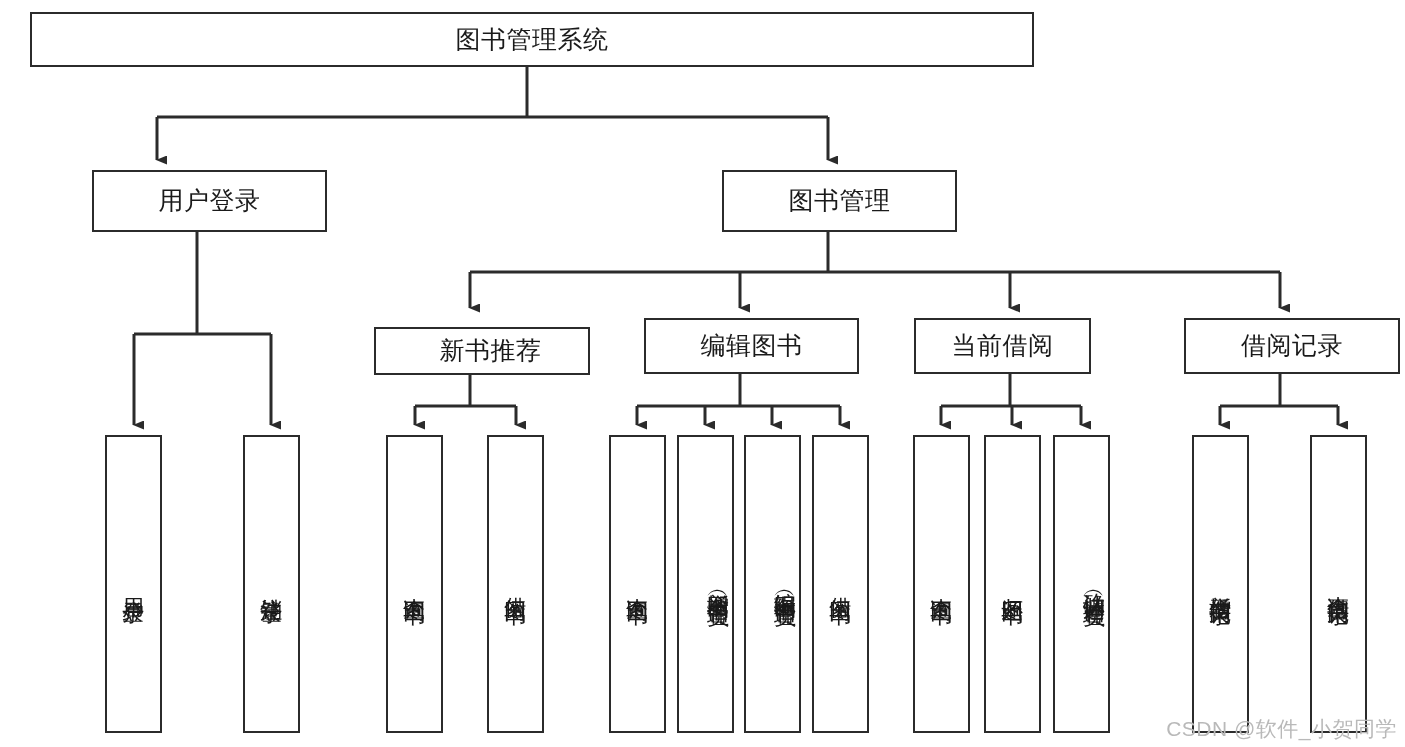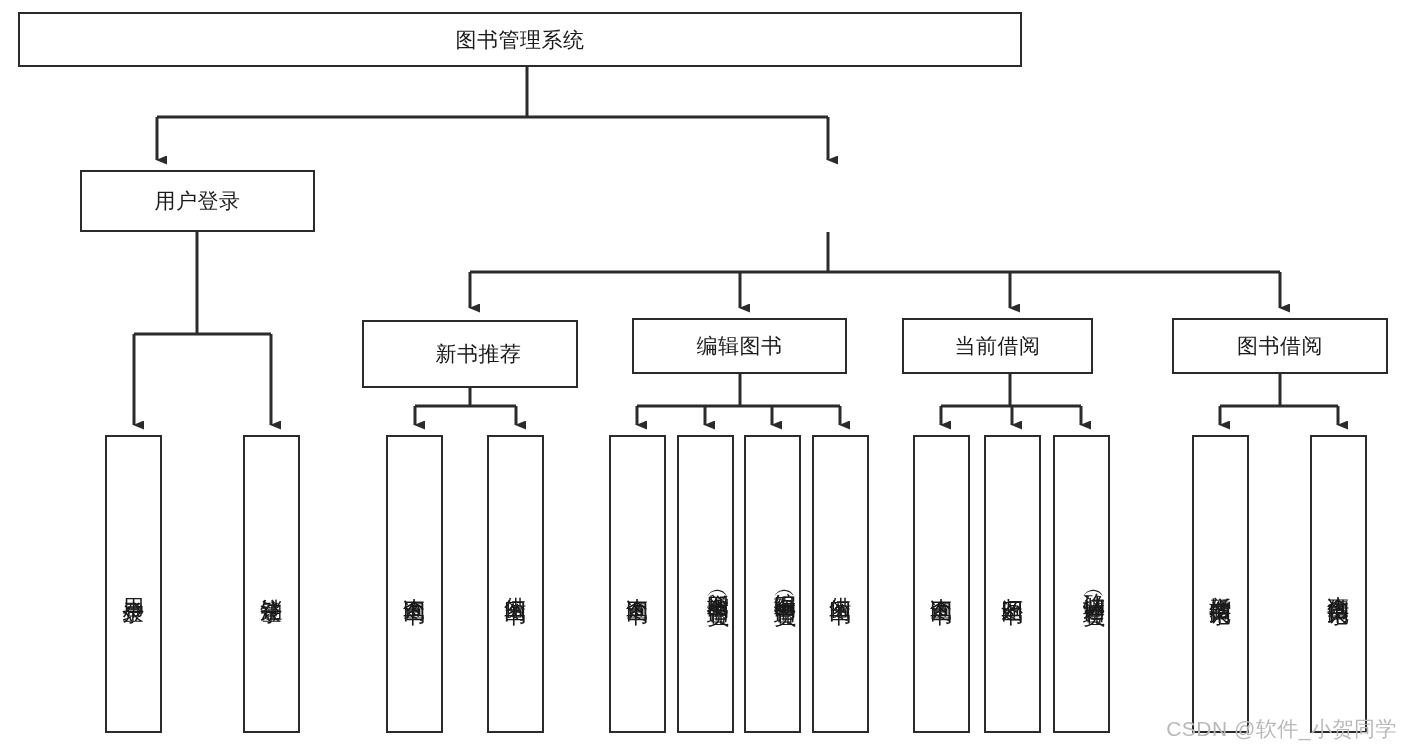--- a/index.html
+++ b/index.html
@@ -31,23 +31,24 @@
     position: absolute;
     box-sizing: border-box;
     border: 2px solid #2b2b2b;
     background: #ffffff;
     display: flex;
     align-items: center;
     justify-content: center;
     color: #1a1a1a;
   }
   .node-box.horizontal {
-    font-size: 21px;
+    font-size: 25px;
     letter-spacing: 0.5px;
     line-height: 1.1;
+    margin-left: 12px;
   }
   .node-box.vertical {
     writing-mode: vertical-rl;
     text-orientation: upright;
     font-size: 22px;
     line-height: 1.25;
     letter-spacing: 2px;
     padding-top: 6px;
     padding-bottom: 6px;
     align-items: flex-start;
@@ -142,35 +143,38 @@
   </svg>
 
   <div class="node-box horizontal" id="node-root" style="left: 18px; top: 12px; width: 1004px; height: 55px;">
     <span class="node-label">图书管理系统</span>
   </div>
 
   <div class="node-box horizontal" id="node-user-login" style="left: 80px; top: 170px; width: 235px; height: 62px;">
     <span class="node-label">用户登录</span>
   </div>
 
-
-  <div class="node-box horizontal" id="node-new-book-recommend" style="left: 362px; top: 320px; width: 216px; height: 68px; padding-left: 17px;">
+  <div class="node-box horizontal" id="node-book-management" style="left: 710px; top: 170px; width: 235px; height: 62px;">
+    <span class="node-label">图书管理</span>
+  </div>
+
+  <div class="node-box horizontal" id="node-new-book-recommend" style="left: 362px; top: 327px; width: 216px; height: 48px; padding-left: 17px;">
     <span class="node-label">新书推荐</span>
   </div>
 
   <div class="node-box horizontal" id="node-book-borrow" style="left: 632px; top: 318px; width: 215px; height: 56px;">
     <span class="node-label">编辑图书</span>
   </div>
 
-  <div class="node-box horizontal" id="node-current-borrow" style="left: 902px; top: 318px; width: 191px; height: 56px;">
+  <div class="node-box horizontal" id="node-current-borrow" style="left: 902px; top: 318px; width: 177px; height: 56px;">
     <span class="node-label">当前借阅</span>
   </div>
 
   <div class="node-box horizontal" id="node-borrow-record" style="left: 1172px; top: 318px; width: 216px; height: 56px;">
-    <span class="node-label">图书借阅</span>
+    <span class="node-label">借阅记录</span>
   </div>
 
   <div class="node-box vertical center-text" id="leaf-0" style="left: 105px; top: 435px; width: 57px; height: 298px;">
     <span class="node-label">用户登录</span>
   </div>
   <div class="node-box vertical center-text" id="leaf-1" style="left: 243px; top: 435px; width: 57px; height: 298px;">
     <span class="node-label">注销登录</span>
   </div>
   <div class="node-box vertical center-text" id="leaf-2" style="left: 386px; top: 435px; width: 57px; height: 298px;">
     <span class="node-label">查询图书</span>

